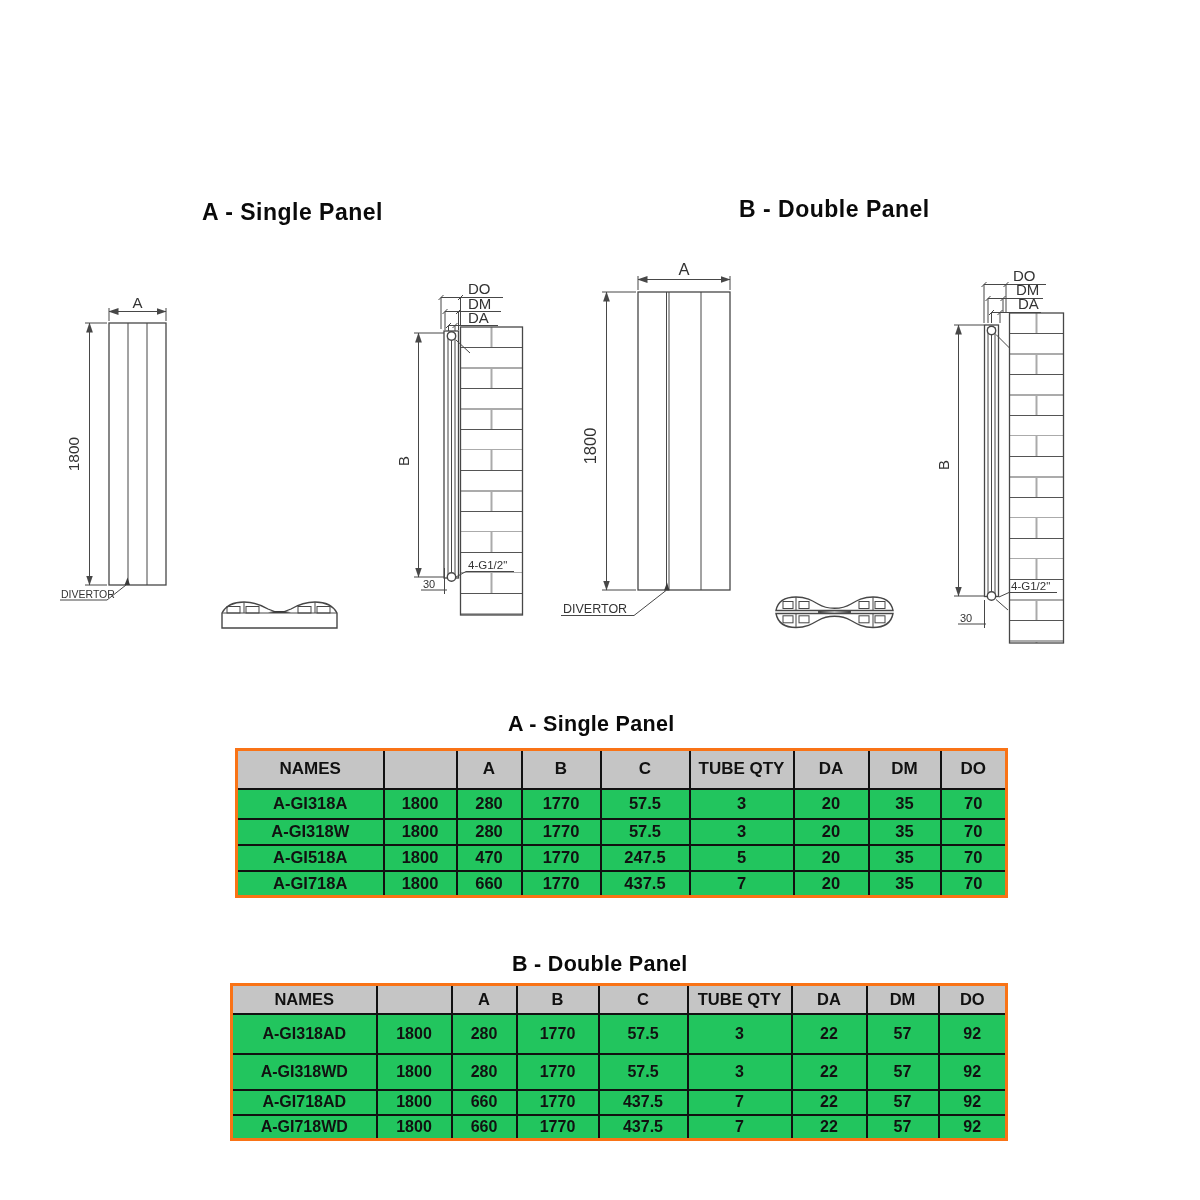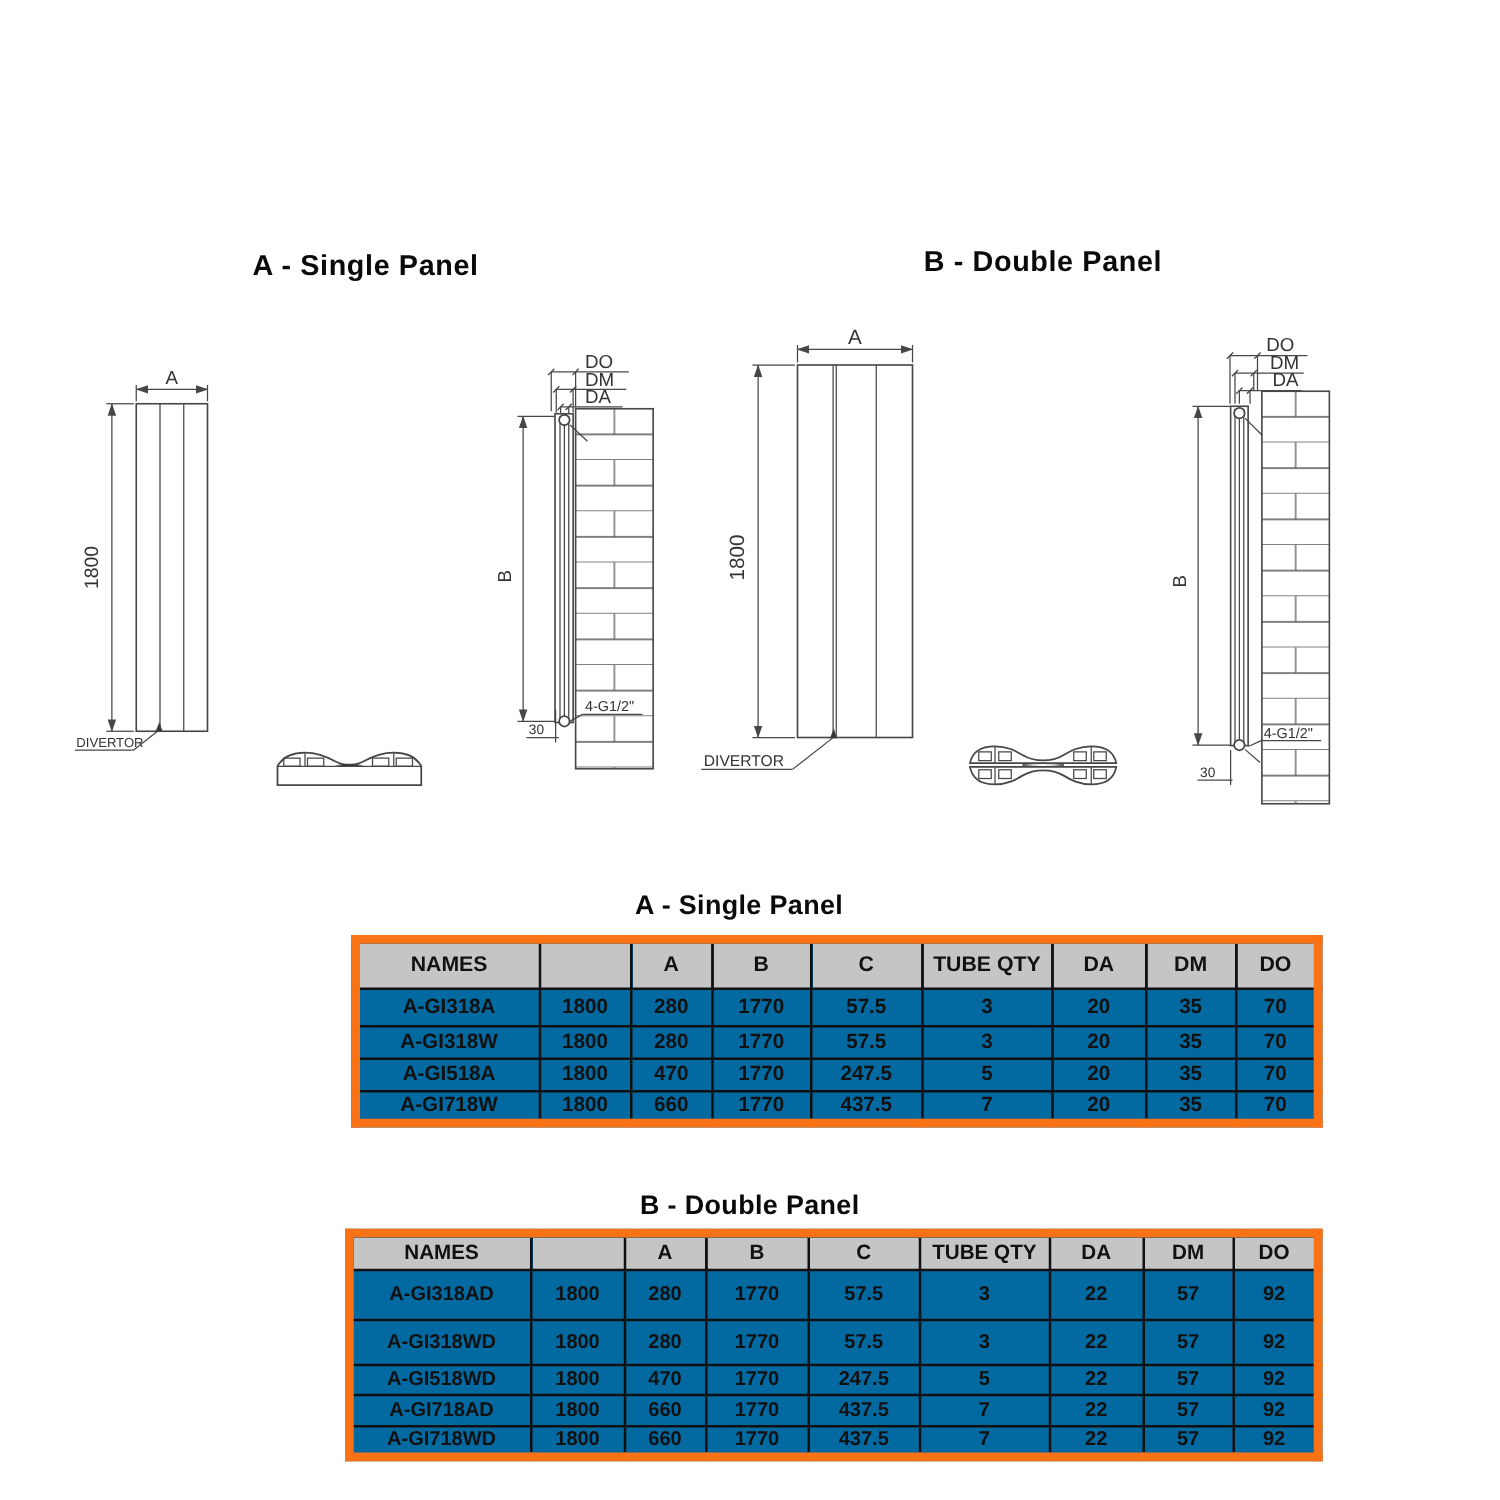--- a/index.html
+++ b/index.html
@@ -7,22 +7,22 @@
         font-family:"Liberation Sans",sans-serif;color:#111;}
   .dtitle{position:absolute;font-size:23px;font-weight:bold;color:#0a0a0a;letter-spacing:.5px;white-space:nowrap;}
   .ttitle{position:absolute;font-size:21.5px;font-weight:bold;color:#0a0a0a;letter-spacing:.3px;white-space:nowrap;}
   svg{position:absolute;left:0;top:0;}
   svg text{font-family:"Liberation Sans",sans-serif;fill:#333;}
   .ln{stroke:#474747;stroke-width:1.3;fill:none;}
   .thin{stroke:#474747;stroke-width:1;fill:none;}
   .dim{stroke:#474747;stroke-width:1;fill:none;}
   .shape{stroke:#474747;stroke-width:1.4;fill:#fff;}
   .mark{fill:#3a3a3a;stroke:none;}
-  table{position:absolute;border-collapse:collapse;table-layout:fixed;background:#0369a1;
-        border:7px solid #f97316;margin-left:46px;}
+  table{position:absolute;border-collapse:collapse;table-layout:fixed;background:#22c55e;
+        border:3px solid #f97316;}
   td,th{border:2px solid #111;text-align:center;vertical-align:middle;padding:0;overflow:hidden;}
   th{background:#c5c5c5;font-weight:bold;}
   .tblA{left:235px;top:748px;width:770px;font-size:16.5px;}
   .tblA th{font-size:17px;}
   .tblB{left:230px;top:983px;width:775px;font-size:16px;}
   .tblB th{font-size:16.5px;}
   td{font-weight:bold;}
 </style>
 </head>
 <body>
@@ -252,21 +252,21 @@
           <td>1800</td>
           <td>470</td>
           <td>1770</td>
           <td>247.5</td>
           <td>5</td>
           <td>20</td>
           <td>35</td>
           <td>70</td>
         </tr>
     <tr style="height:26px">
-          <td>A-GI718W</td>
+          <td>A-GI718A</td>
           <td>1800</td>
           <td>660</td>
           <td>1770</td>
           <td>437.5</td>
           <td>7</td>
           <td>20</td>
           <td>35</td>
           <td>70</td>
         </tr>
   </tbody>
@@ -312,31 +312,20 @@
           <td>A-GI318WD</td>
           <td>1800</td>
           <td>280</td>
           <td>1770</td>
           <td>57.5</td>
           <td>3</td>
           <td>22</td>
           <td>57</td>
           <td>92</td>
         </tr>
-    <tr style="height:24.5px">
-          <td>A-GI518WD</td>
-          <td>1800</td>
-          <td>470</td>
-          <td>1770</td>
-          <td>247.5</td>
-          <td>5</td>
-          <td>22</td>
-          <td>57</td>
-          <td>92</td>
-        </tr>
     <tr style="height:25px">
           <td>A-GI718AD</td>
           <td>1800</td>
           <td>660</td>
           <td>1770</td>
           <td>437.5</td>
           <td>7</td>
           <td>22</td>
           <td>57</td>
           <td>92</td>

